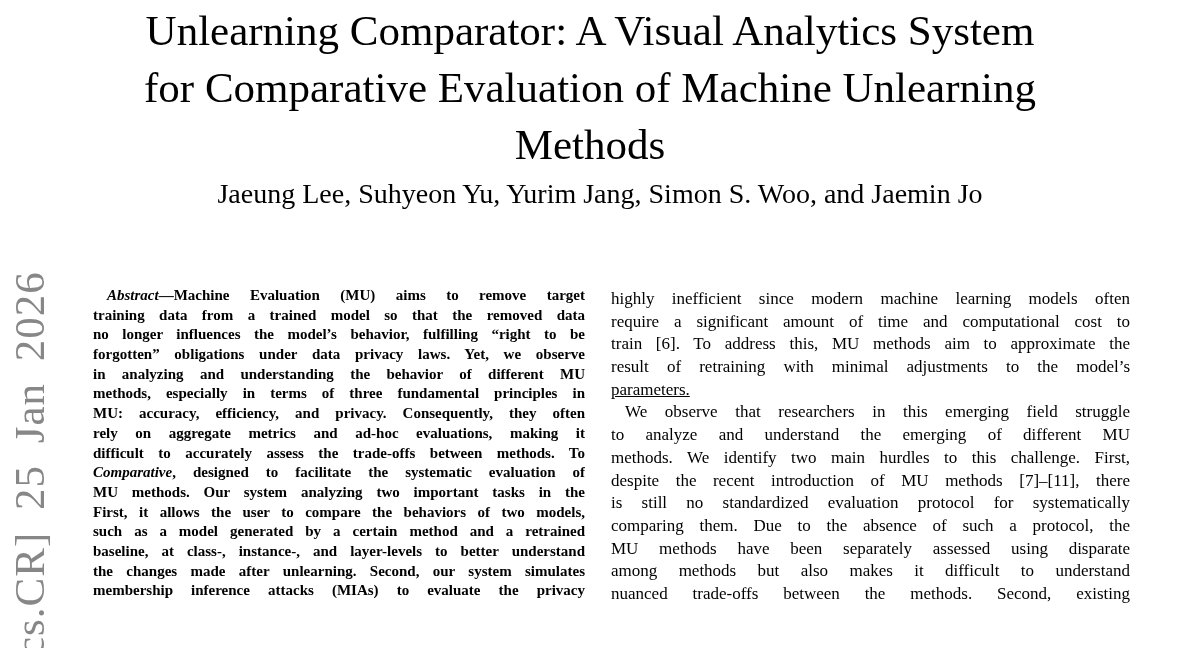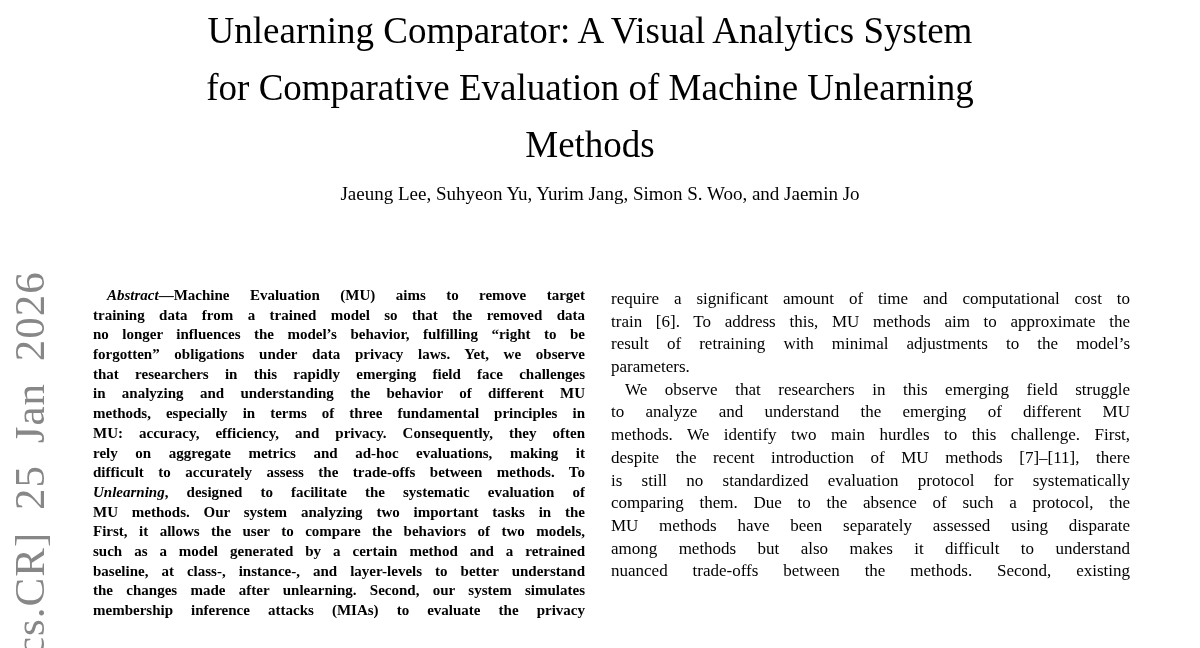--- a/index.html
+++ b/index.html
@@ -24,30 +24,30 @@
     white-space: nowrap;
     letter-spacing: 1px;
     word-spacing: 10px;
   }
   .title {
     position: absolute;
     left: 0;
     top: 2px;
     width: 1180px;
     text-align: center;
-    font-size: 37px;
+    font-size: 43px;
     line-height: 57px;
   }
   .authors {
     position: absolute;
     left: 0;
     top: 180px;
     width: 1200px;
     text-align: center;
-    font-size: 19px;
+    font-size: 28px;
     line-height: 28px;
   }
   .col { position: absolute; }
   .col-left {
     left: 93px;
     top: 286px;
     width: 492px;
     font-weight: bold;
     font-size: 15px;
   }
@@ -58,21 +58,21 @@
     width: 519px;
     font-size: 17px;
   }
   .col-right .tline { height: 22.7px; line-height: 22.7px; }
   .tline {
     text-align: justify;
     text-align-last: justify;
     white-space: nowrap;
     overflow: hidden;
   }
-  .tline.no-j { text-align-last: left; }
+  .tline.no-j { text-align-last: left; text-decoration: underline; }
   .tline.ind { padding-left: 14px; }
   .it { font-style: italic; }
 </style>
 </head>
 <body>
 
 <div class="page">
 
   <div class="watermark">cs.CR] 25 Jan 2026</div>
 
@@ -82,36 +82,36 @@
     <div>Methods</div>
   </div>
 
   <div class="authors">Jaeung Lee, Suhyeon Yu, Yurim Jang, Simon S. Woo, and Jaemin Jo</div>
 
   <div class="col col-left">
       <div class="tline ind"><span class="it">Abstract</span><span>—Machine Evaluation (MU) aims to remove target</span></div>
       <div class="tline"><span>training data from a trained model so that the removed data</span></div>
       <div class="tline"><span>no longer influences the model’s behavior, fulfilling “right to be</span></div>
       <div class="tline"><span>forgotten” obligations under data privacy laws. Yet, we observe</span></div>
-      <div class="tline"><span>that researchers in this rapidly emerging field face challenges</span></div>
       <div class="tline"><span>in analyzing and understanding the behavior of different MU</span></div>
       <div class="tline"><span>methods, especially in terms of three fundamental principles in</span></div>
       <div class="tline"><span>MU: accuracy, efficiency, and privacy. Consequently, they often</span></div>
       <div class="tline"><span>rely on aggregate metrics and ad-hoc evaluations, making it</span></div>
       <div class="tline"><span>difficult to accurately assess the trade-offs between methods. To</span></div>
-      <div class="tline"><span class="it">Unlearning</span><span>, designed to facilitate the systematic evaluation of</span></div>
+      <div class="tline"><span class="it">Comparative</span><span>, designed to facilitate the systematic evaluation of</span></div>
       <div class="tline"><span>MU methods. Our system analyzing two important tasks in the</span></div>
       <div class="tline"><span>First, it allows the user to compare the behaviors of two models,</span></div>
       <div class="tline"><span>such as a model generated by a certain method and a retrained</span></div>
       <div class="tline"><span>baseline, at class-, instance-, and layer-levels to better understand</span></div>
       <div class="tline"><span>the changes made after unlearning. Second, our system simulates</span></div>
       <div class="tline"><span>membership inference attacks (MIAs) to evaluate the privacy</span></div>
     </div>
 
   <div class="col col-right">
+      <div class="tline"><span>highly inefficient since modern machine learning models often</span></div>
       <div class="tline"><span>require a significant amount of time and computational cost to</span></div>
       <div class="tline"><span>train [6]. To address this, MU methods aim to approximate the</span></div>
       <div class="tline"><span>result of retraining with minimal adjustments to the model’s</span></div>
       <div class="tline no-j"><span>parameters.</span></div>
       <div class="tline ind"><span>We observe that researchers in this emerging field struggle</span></div>
       <div class="tline"><span>to analyze and understand the emerging of different MU</span></div>
       <div class="tline"><span>methods. We identify two main hurdles to this challenge. First,</span></div>
       <div class="tline"><span>despite the recent introduction of MU methods [7]–[11], there</span></div>
       <div class="tline"><span>is still no standardized evaluation protocol for systematically</span></div>
       <div class="tline"><span>comparing them. Due to the absence of such a protocol, the</span></div>

